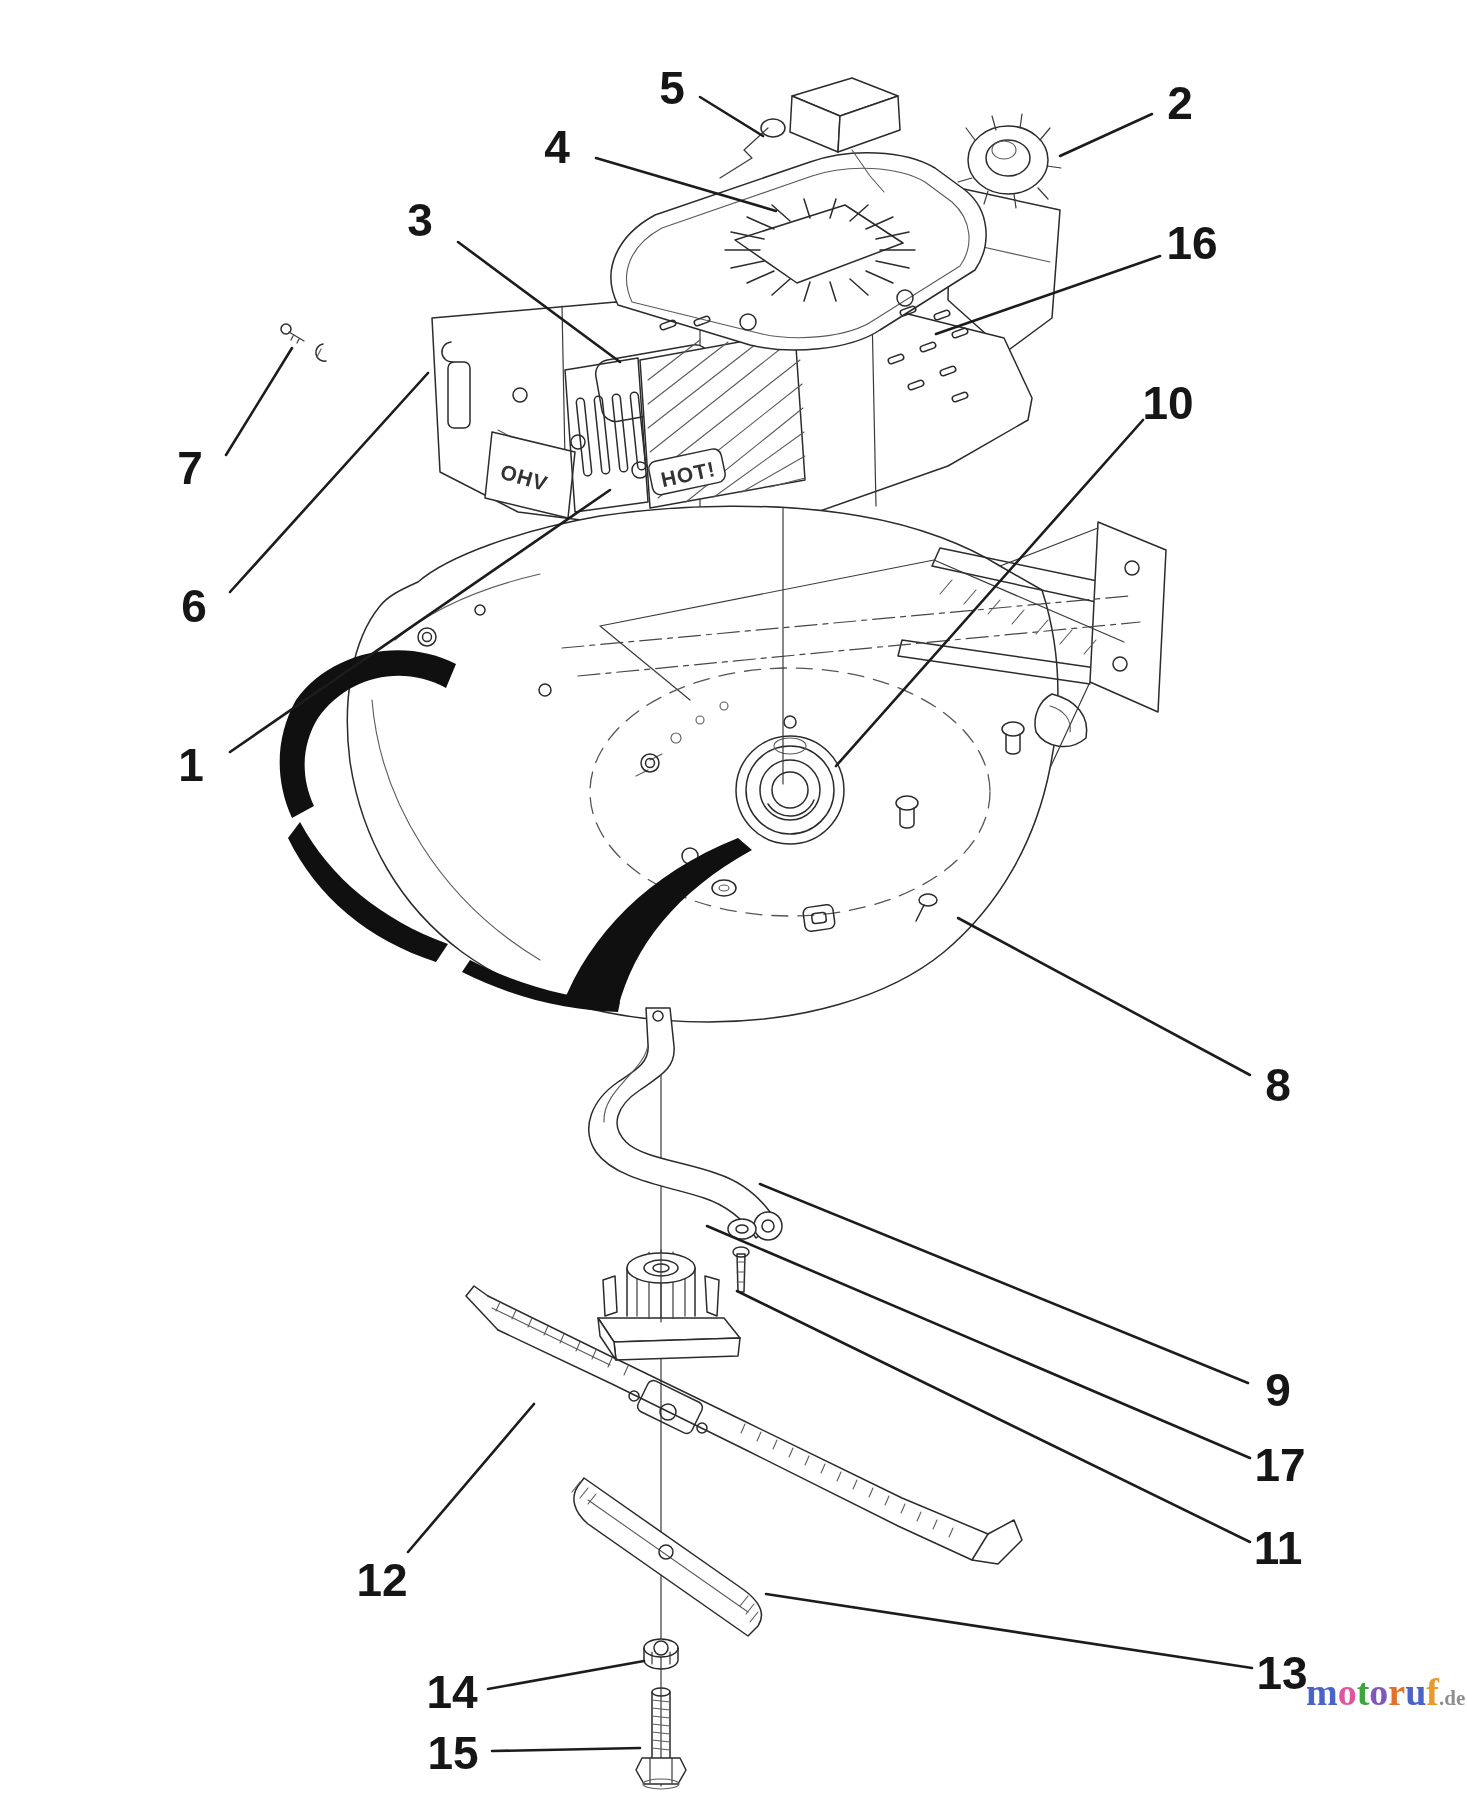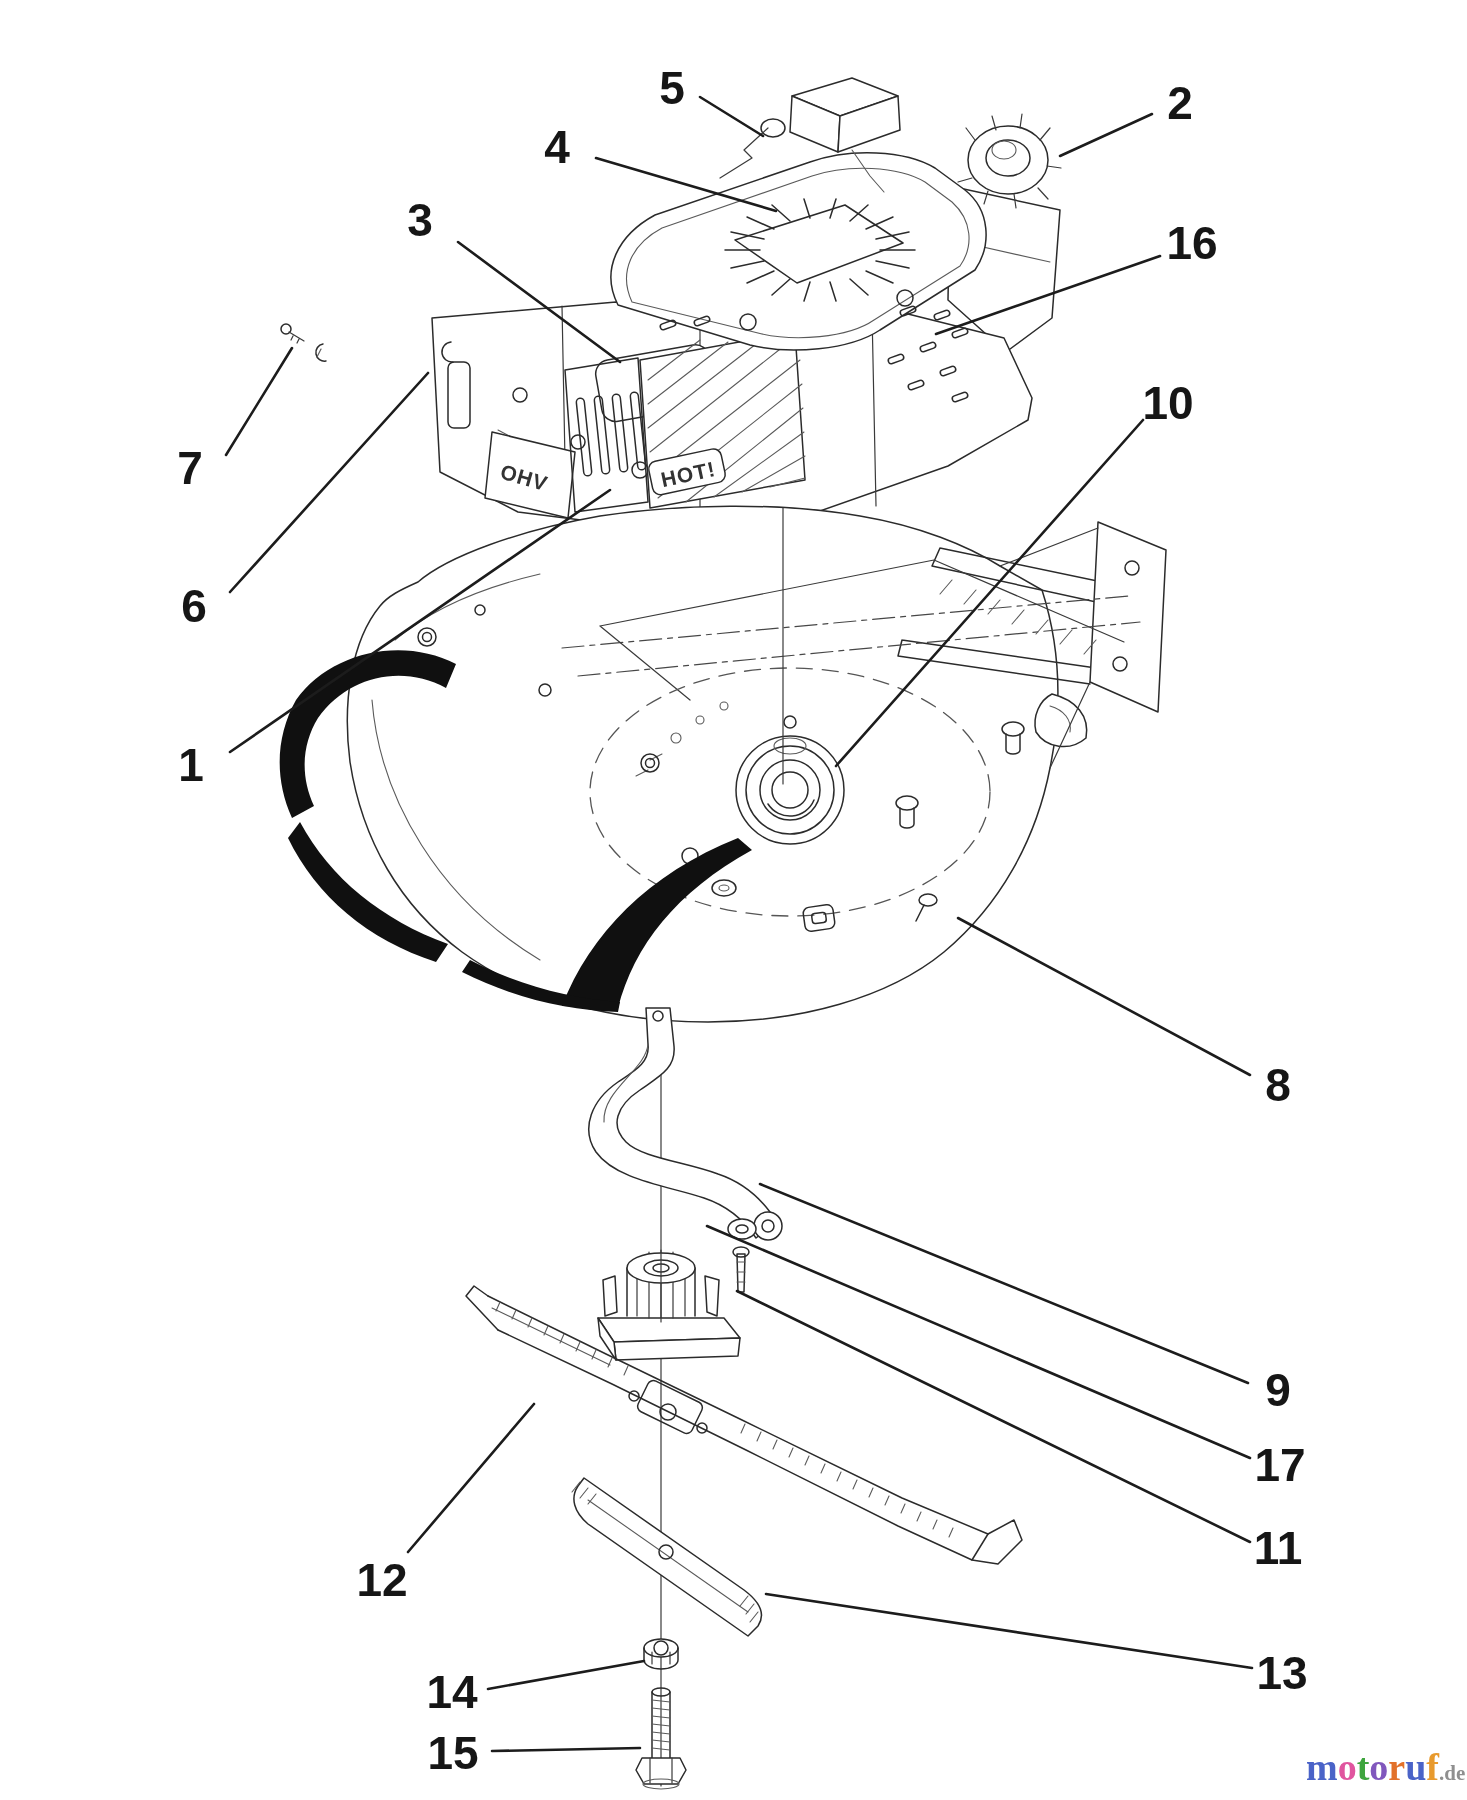--- a/index.html
+++ b/index.html
@@ -11,21 +11,21 @@
         stroke-linecap:round;stroke-linejoin:round;}
   .fw{fill:#ffffff;}
   .thin{stroke-width:1.1;stroke:#5a5a5a;}
   .mid{stroke-width:1.2;stroke:#3a3a3a;}
   .blk{fill:#101010;stroke:none;}
   .dash{stroke-dasharray:16 10;stroke:#555;stroke-width:1.3;}
   .dashdot{stroke-dasharray:22 6 5 6;stroke:#474747;stroke-width:1.2;}
   .leader{stroke:#1c1c1c;stroke-width:2.6;}
   .num{font:700 46px "Liberation Sans",sans-serif;fill:#161616;stroke:none;}
   .small-label{font:700 21px "Liberation Sans",sans-serif;fill:#333;stroke:none;letter-spacing:1px;}
-  .watermark{position:absolute;left:1306px;top:1748px;width:160px;
+  .watermark{position:absolute;left:1306px;top:1673px;width:160px;
      font-family:"Liberation Serif",serif;font-weight:700;font-size:38px;line-height:38px;
      white-space:nowrap;}
   .watermark .wm-suffix{font-size:21px;color:#8f8f8f;font-weight:700;}
 </style>
 </head>
 <body>
 
 <div class="stage">
 <svg width="1467" height="1800" viewBox="0 0 1467 1800">
 

